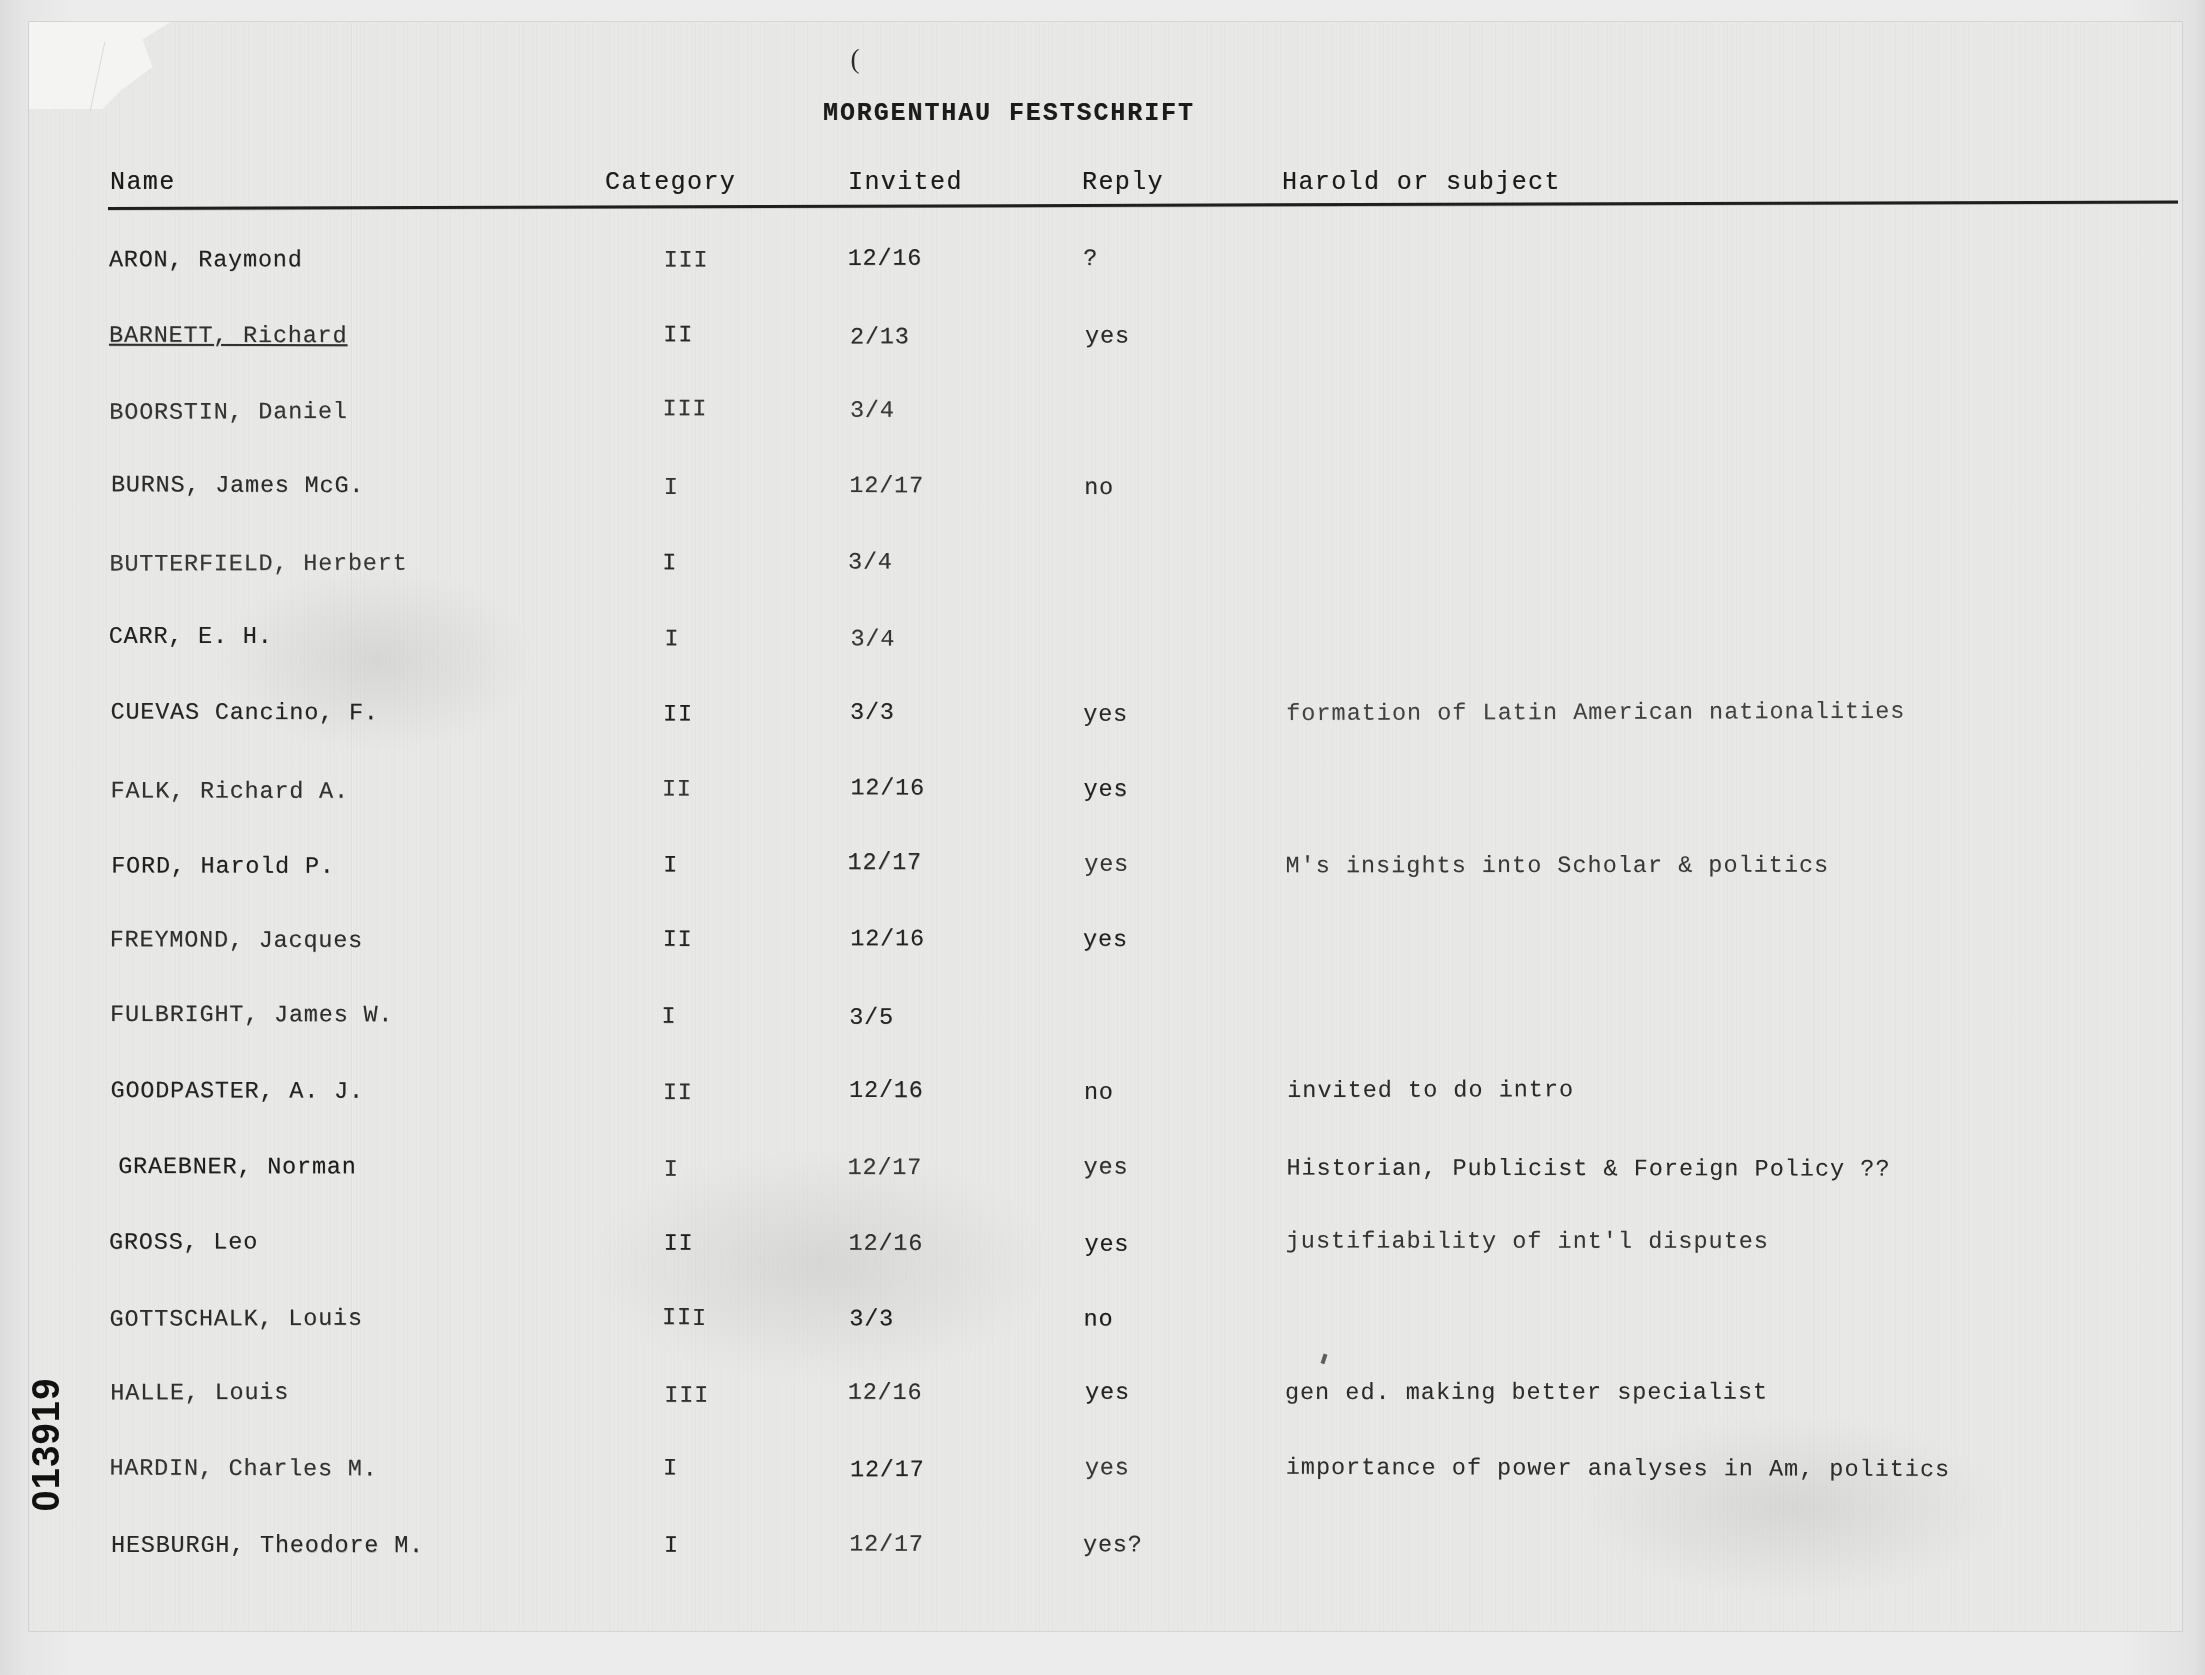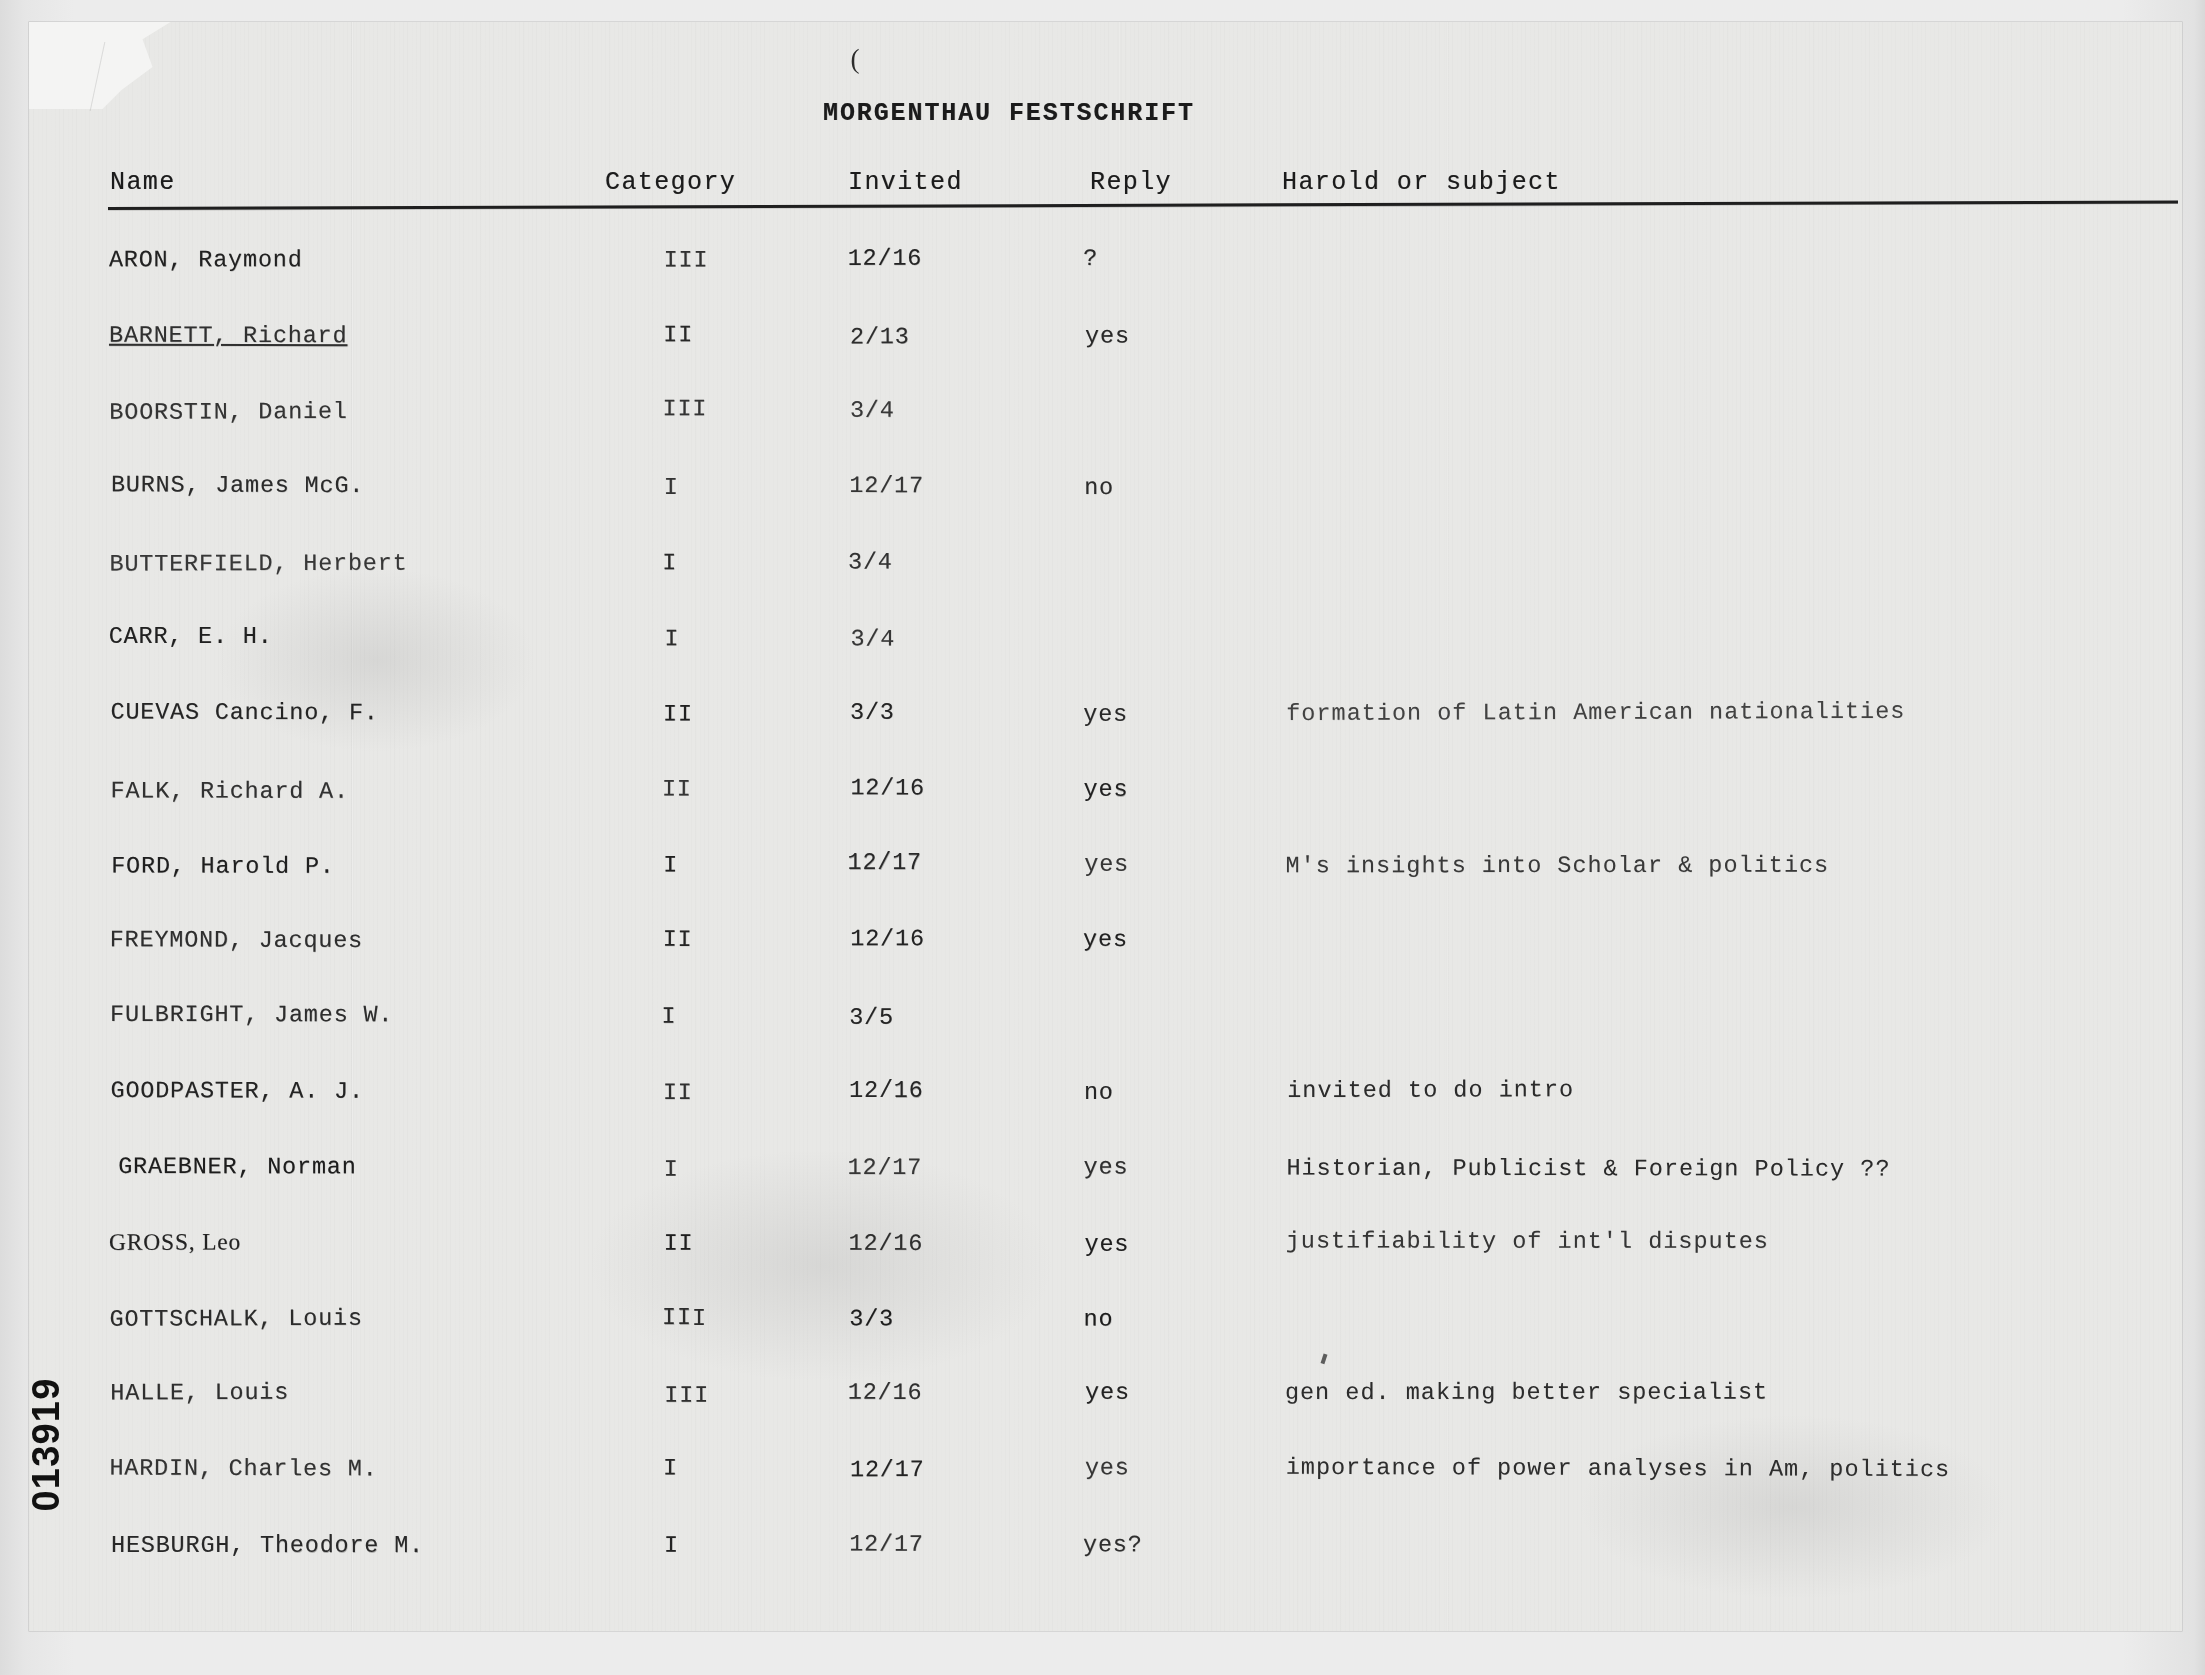--- a/index.html
+++ b/index.html
@@ -100,21 +100,21 @@
     font-size: 25px;
     font-weight: 700;
     letter-spacing: 1.9px;
   }
 
   
   .hdr { top: 168px; font-size: 25px; letter-spacing: 1.4px; }
   #hdr-name     { left: 110px; }
   #hdr-category { left: 605px; }
   #hdr-invited  { left: 848px; }
-  #hdr-reply    { left: 1082px; margin-left: 8px; }
+  #hdr-reply    { left: 1082px; }
   #hdr-title    { left: 1282px; }
 
   #header-rule {
     position: absolute;
     left: 108px;
     top: 207px;
     width: 2070px;
     height: 2.5px;
     background: #1f1f1f;
     transform: rotate(-0.18deg);
@@ -305,21 +305,21 @@
         <div class="cell c-subject" style="transform: translate(1.2px, -1.4px) rotate(-0.188deg); opacity: 0.992;">invited to do intro</div>
       </div>
       <div class="row" style="top: 1154px;">
         <div class="cell c-name" style="transform: translate(0.2px, -0.8px) rotate(0.076deg); opacity: 0.995; margin-left: 8px;">GRAEBNER, Norman</div>
         <div class="cell c-category" style="transform: translate(0.7px, 1.6px) rotate(-0.249deg); opacity: 0.897;">I</div>
         <div class="cell c-invited" style="transform: translate(-1.4px, 0.1px) rotate(-0.035deg); opacity: 0.869;">12/17</div>
         <div class="cell c-reply" style="transform: translate(-0.4px, -0.5px) rotate(0.13deg); opacity: 0.91;">yes</div>
         <div class="cell c-subject" style="transform: translate(0.4px, 1.1px) rotate(0.095deg); opacity: 0.999;">Historian, Publicist &amp; Foreign Policy ??</div>
       </div>
       <div class="row" style="top: 1229px;">
-        <div class="cell c-name" style="transform: translate(-1px, -0.4px) rotate(-0.188deg); opacity: 0.969; font-family: Liberation Serif, serif;">GROSS, Leo</div>
+        <div class="cell c-name" style="transform: translate(-1px, -0.4px) rotate(-0.188deg); opacity: 0.969;">GROSS, Leo</div>
         <div class="cell c-category" style="transform: translate(0.7px, 0.7px) rotate(0.042deg); opacity: 0.991;">II</div>
         <div class="cell c-invited" style="transform: translate(-0.4px, 0.8px) rotate(0.226deg); opacity: 0.91;">12/16</div>
         <div class="cell c-reply" style="transform: translate(0.5px, 1.6px) rotate(-0.013deg); opacity: 0.992;">yes</div>
         <div class="cell c-subject" style="transform: translate(-0.3px, -1.3px) rotate(0.04deg); opacity: 0.943;">justifiability of int'l disputes</div>
       </div>
       <div class="row" style="top: 1305px;">
         <div class="cell c-name" style="transform: translate(-0.5px, 0.2px) rotate(-0.229deg); opacity: 0.927;">GOTTSCHALK, Louis</div>
         <div class="cell c-category" style="transform: translate(-0.9px, -0.5px) rotate(0.018deg); opacity: 0.916;">III</div>
         <div class="cell c-invited" style="transform: translate(0.3px, 0.3px) rotate(0.247deg); opacity: 0.996;">3/3</div>
         <div class="cell c-reply" style="transform: translate(-0.4px, 0.6px) rotate(0.118deg); opacity: 0.997;">no</div>

